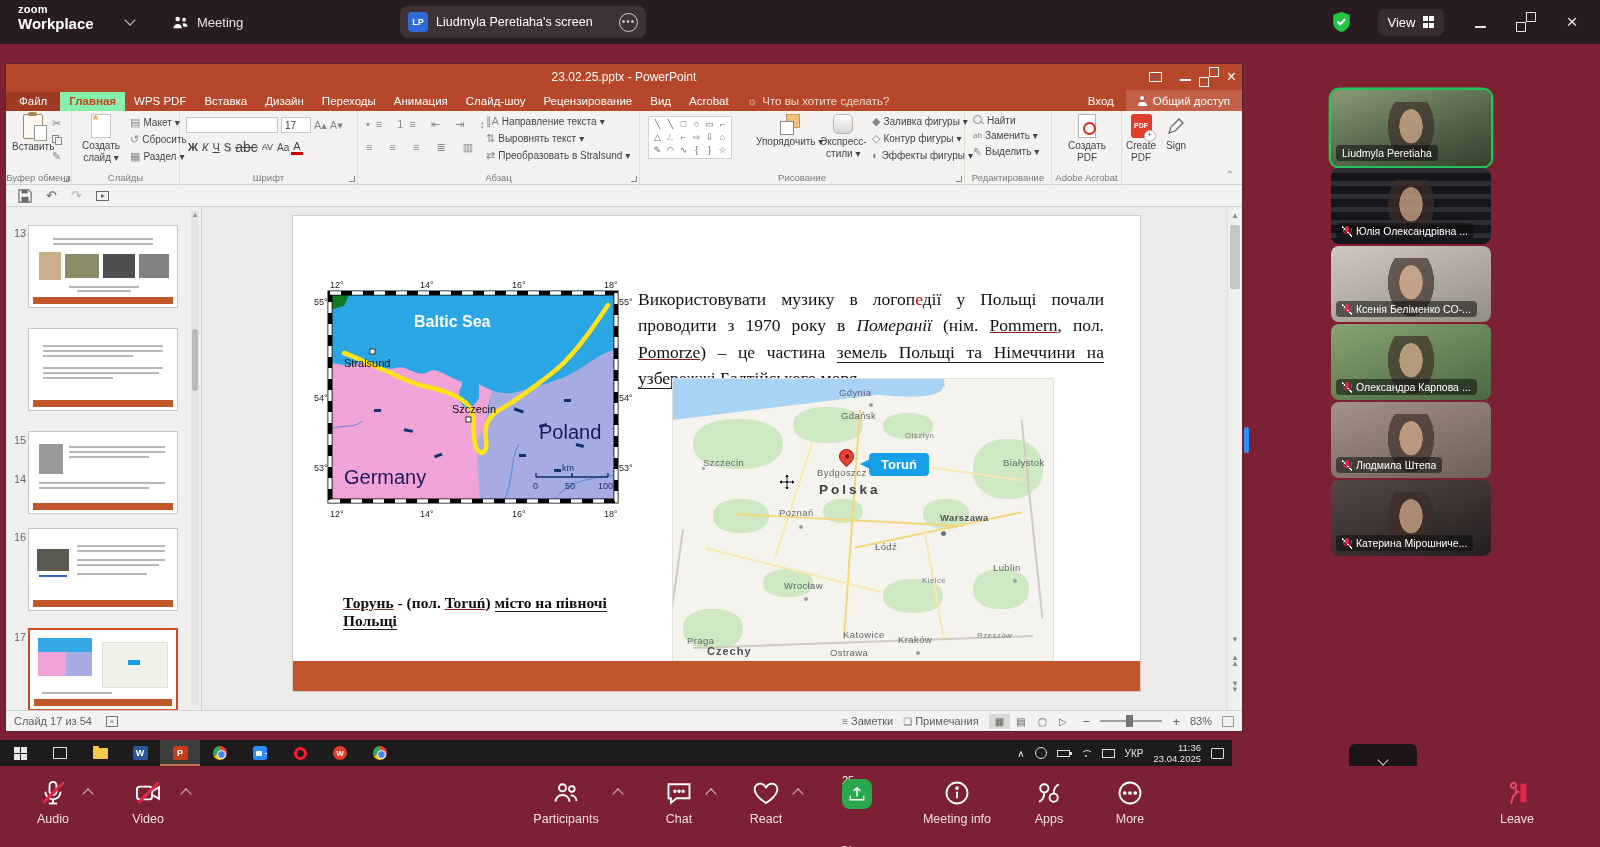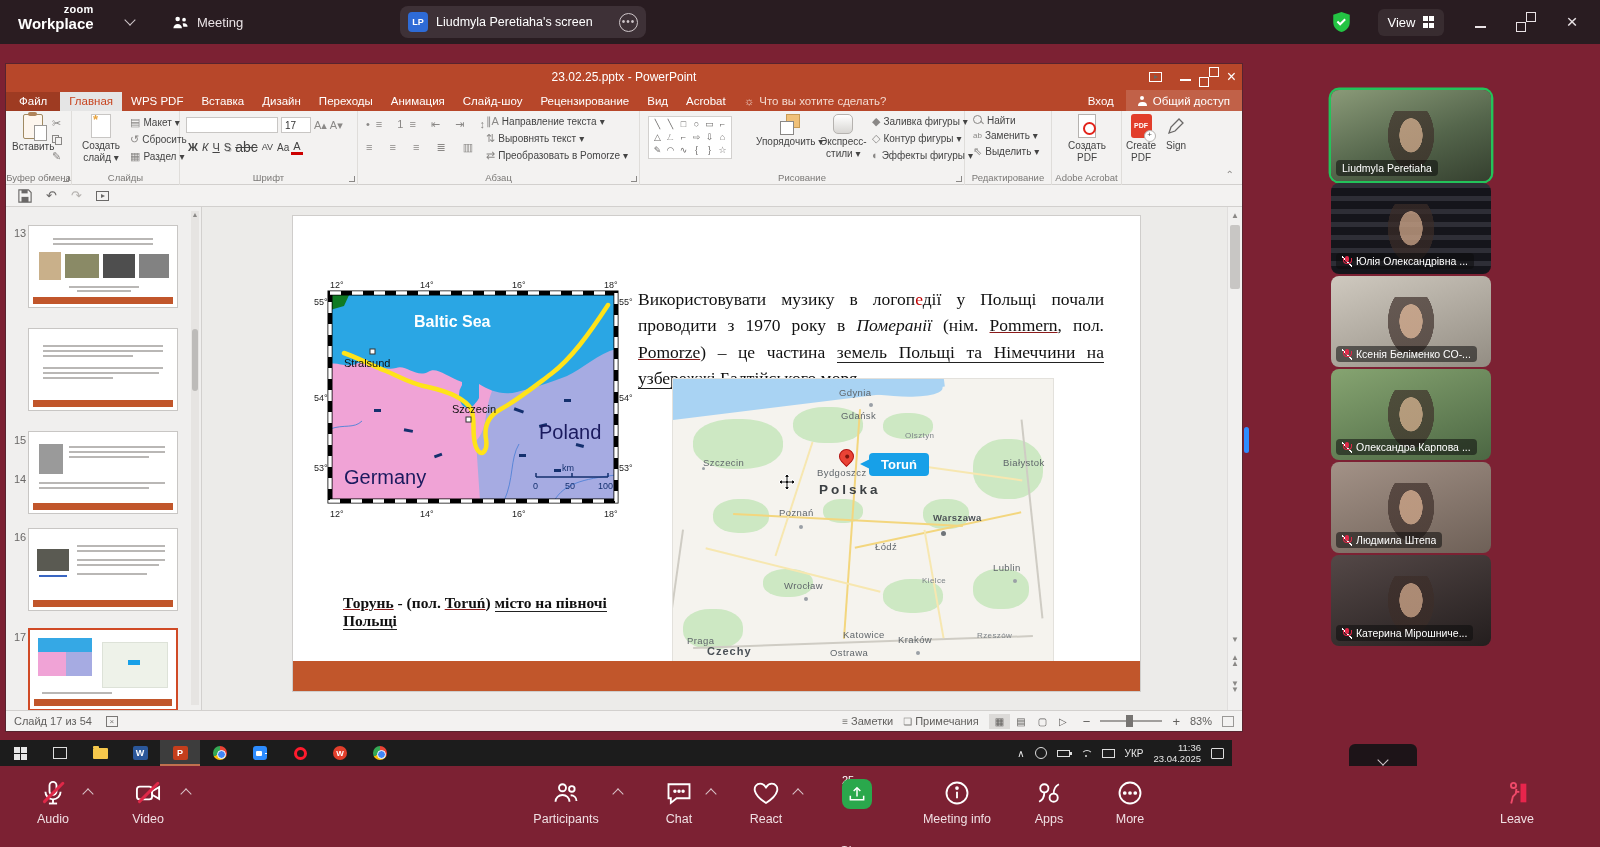--- a/index.html
+++ b/index.html
@@ -4,21 +4,21 @@
 <style>
   * { margin:0; padding:0; box-sizing:border-box; }
   html,body { width:1600px; height:847px; overflow:hidden; background:#5a1622; }
   body { font-family:"Liberation Sans", sans-serif; }
   .screen { position:relative; width:1600px; height:847px; background:#7c2133; overflow:hidden; }
   .abs { position:absolute; }
 
   
   .ztop { position:absolute; left:0; top:0; width:1600px; height:44px; background:#291c21; color:#fff; }
   .zlogo { position:absolute; left:18px; top:4px; line-height:1.05; }
-  .zlogo .l1 { font-size:11px; font-weight:bold; letter-spacing:.3px;text-align:right; }
+  .zlogo .l1 { font-size:11px; font-weight:bold; letter-spacing:.3px; }
   .zlogo .l2 { font-size:15px; font-weight:bold; }
   .chev { display:inline-block; width:8px; height:8px; border-right:1.6px solid #cfc6ca; border-bottom:1.6px solid #cfc6ca; transform:rotate(45deg); }
   .zchev { position:absolute; left:126px; top:16px; }
   .ztab { position:absolute; top:0; height:44px; display:flex; align-items:center; gap:8px; color:#e9e2e5; font-size:13px; }
   .ztab.meeting { left:172px; }
   .sharepill { position:absolute; left:400px; top:6px; width:246px; height:32px; background:#3e3137; border-radius:8px; display:flex; align-items:center; gap:8px; padding:0 8px; }
   .lp { width:20px; height:20px; background:#2e6bd6; border-radius:4px; color:#fff; font-size:9px; font-weight:bold; display:flex; align-items:center; justify-content:center; }
   .sharepill .lbl { color:#fff; font-size:12.5px; white-space:nowrap; }
   .dots-circle { margin-left:auto; width:19px; height:19px; border:1.5px solid #cfc6ca; border-radius:50%; color:#cfc6ca; font-size:10px; line-height:16px; text-align:center; letter-spacing:1px; }
   .zright { position:absolute; right:18px; top:0; height:44px; display:flex; align-items:center; gap:26px; }
@@ -31,21 +31,21 @@
   .restore::before { content:''; position:absolute; left:0; bottom:0; width:8px; height:8px; border:1.3px solid #e9e2e5; }
   .restore::after { content:''; position:absolute; right:0; top:0; width:8px; height:8px; border:1.3px solid #e9e2e5; }
 
   
   .ppt { position:absolute; left:6px; top:64px; width:1236px; height:667px; background:#f3f2f1; box-shadow:0 0 0 1px #58242f; }
   .ppt-title { position:absolute; left:0; top:0; width:100%; height:26px; background:#b7472a; color:#fff; font-size:12px; display:flex; align-items:center; justify-content:center; }
   .ppt-wbtns { position:absolute; right:6px; top:0; height:26px; display:flex; align-items:center; gap:18px; color:#fff; }
   .ppt-tabs { position:absolute; left:0; top:26px; width:100%; height:21px; background:#b7472a; display:flex; align-items:flex-end; color:#fff; font-size:11.5px; }
   .ptab { padding:3px 9px 4px; white-space:nowrap; }
   .ptab.file { background:#9e3b22; padding:3px 13px 4px; }
-  .ptab.active { background:#e5e5e5; color:#c8441f; font-weight:normal; }
+  .ptab.active { background:#86efac; color:#c8441f; font-weight:bold; }
   .tellme { display:flex; align-items:center; gap:5px; padding:3px 9px 4px; color:#f3d9cf; font-size:11.5px; }
   .tabs-right { margin-left:auto; display:flex; align-items:center; height:100%; }
   .signin { padding:0 12px; font-size:11.5px; display:flex; align-items:center; height:100%; }
   .sharebtn { background:rgba(255,255,255,.14); height:100%; display:flex; align-items:center; gap:6px; padding:0 12px; font-size:11.5px; }
   .person-ic { width:9px; height:9px; position:relative; }
   .person-ic::before { content:''; position:absolute; left:2.5px; top:0; width:4px; height:4px; border-radius:50%; background:#fff; }
   .person-ic::after { content:''; position:absolute; left:0; bottom:-1px; width:9px; height:4px; border-radius:4px 4px 0 0; background:#fff; }
 
   
   .ribbon { position:absolute; left:0; top:47px; width:100%; height:74px; background:#f3f2f1; border-bottom:1px solid #d2d0ce; color:#444; font-size:10.5px; }
@@ -158,21 +158,21 @@
   .batt { width:13px; height:7px; border:1px solid #ddd; position:relative; }
   .batt::after { content:''; position:absolute; right:-3px; top:1.5px; width:2px; height:3px; background:#ddd; }
   .wifi { position:relative; width:12px; height:9px; overflow:hidden; }
   .wifi::before { content:''; position:absolute; left:1px; top:1px; width:10px; height:10px; border:1.4px solid #ddd; border-radius:50%; border-color:#ddd transparent transparent transparent; transform:rotate(0deg); }
   .wifi::after { content:''; position:absolute; left:5px; top:6px; width:2.5px; height:2.5px; background:#ddd; border-radius:50%; }
   .timebox { text-align:right; line-height:1.2; font-size:9.5px; }
   .notif { width:13px; height:11px; border:1px solid #ddd; border-radius:1px; }
 
   
   .pcol { position:absolute; left:1331px; top:90px; width:160px; }
-  .ptile { position:relative; width:160px; height:91px; margin-bottom:2px; border-radius:8px; overflow:hidden; }
+  .ptile { position:relative; width:160px; height:76px; margin-bottom:2px; border-radius:8px; overflow:hidden; }
   .ptile.active { box-shadow:0 0 0 2.4px #23c35a; }
   .ptile::before { content:''; position:absolute; left:50%; top:58%; width:54px; height:64px; transform:translate(-50%,-50%); background:radial-gradient(ellipse at 50% 38%, #c7a084 0 30%, rgba(60,45,40,.85) 31% 60%, transparent 61%); opacity:.8; }
   .p0 { background:linear-gradient(160deg,#8a9a78,#55664c 55%,#35402f); }
   .p1 { background:repeating-linear-gradient(180deg,#2e2e36 0 5px,#15151b 5px 13px); }
   .p2 { background:linear-gradient(120deg,#a8a29a,#cfcabf 45%,#776f66); }
   .p3 { background:linear-gradient(160deg,#cfc9bf,#938d83); }
   .p4 { background:linear-gradient(160deg,#86a471,#4c6743); }
   .p5 { background:linear-gradient(160deg,#a39287,#6e6057); }
   .p6 { background:linear-gradient(160deg,#544847,#241e1e); }
   .plabel { position:absolute; left:5px; bottom:5px; display:flex; align-items:center; gap:4px; background:rgba(12,12,12,.55); border-radius:4px; padding:2px 6px; max-width:150px; }
@@ -332,21 +332,21 @@
         <span class="rgname">Шрифт</span>
         <span class="launcher"></span>
       </div>
 
       <div class="rgroup" style="left:352px; width:282px;">
         <div class="abs ric" style="left:8px; top:7px; letter-spacing:6px;">•≡ 1≡ ⇤ ⇥ ↕</div>
         <div class="abs ric" style="left:8px; top:30px; letter-spacing:7px;">≡ ≡ ≡ ≣ ▥</div>
         <div class="abs" style="left:128px; top:4px; display:flex; flex-direction:column; gap:4px;">
           <span class="smallrow"><span class="ric">∥А</span><span>Направление текста</span> ▾</span>
           <span class="smallrow"><span class="ric">⇅</span><span>Выровнять текст</span> ▾</span>
-          <span class="smallrow"><span class="ric">⇄</span><span>Преобразовать в Pomorze</span> ▾</span>
+          <span class="smallrow"><span class="ric">⇄</span><span>Преобразовать в Stralsund</span> ▾</span>
         </div>
         <span class="rgname">Абзац</span>
         <span class="launcher"></span>
       </div>
 
       <div class="rgroup" style="left:634px; width:325px;">
         <div class="shapes abs" style="left:8px; top:5px;">
           <span>╲</span>
             <span>╲</span>
             <span>□</span>
@@ -602,21 +602,21 @@
           <div class="mdot" style="left:29px;top:88px; width:3px;height:3px;"></div>
 
           <div id="gmap-cities" class="abs" style="left:0;top:0;width:100%;height:100%;text-align:right;">
               <span class="city c0" style="left: 166px; top: 8px;">Gdynia</span>
               <span class="city c1" style="left: 168px; top: 31px;">Gdańsk</span>
               <span class="city c2" style="left: 30px; top: 78px;">Szczecin</span>
               <span class="city c3" style="left: 232px; top: 52px;">Olsztyn</span>
               <span class="city c4" style="left: 330px; top: 78px;">Białystok</span>
               <span class="city c5" style="left: 144px; top: 88px;">Bydgoszcz</span>
               <span class="city c6" style="left: 106px; top: 128px;">Poznań</span>
-              <span class="city c7" style="left: 260px; top: 133px;">Warszawa</span>
+              <span class="city c7" style="left: 267px; top: 133px;">Warszawa</span>
               <span class="city c8" style="left: 202px; top: 162px;">Łódź</span>
               <span class="city c9" style="left: 320px; top: 183px;">Lublin</span>
               <span class="city c10" style="left: 111px; top: 201px;">Wrocław</span>
               <span class="city c11" style="left: 249px; top: 197px;">Kielce</span>
               <span class="city c12" style="left: 170px; top: 250px;">Katowice</span>
               <span class="city c13" style="left: 225px; top: 255px;">Kraków</span>
               <span class="city c14" style="left: 304px; top: 252px;">Rzeszów</span>
               <span class="city c15" style="left: 14px; top: 256px;">Praga</span>
               <span class="city c16" style="left: 157px; top: 268px;">Ostrawa</span>
               <span class="city c17" style="left: 34px; top: 266px;">Czechy</span>

